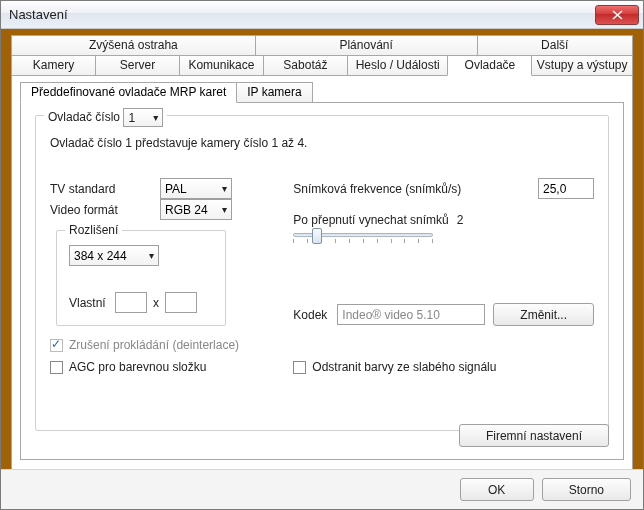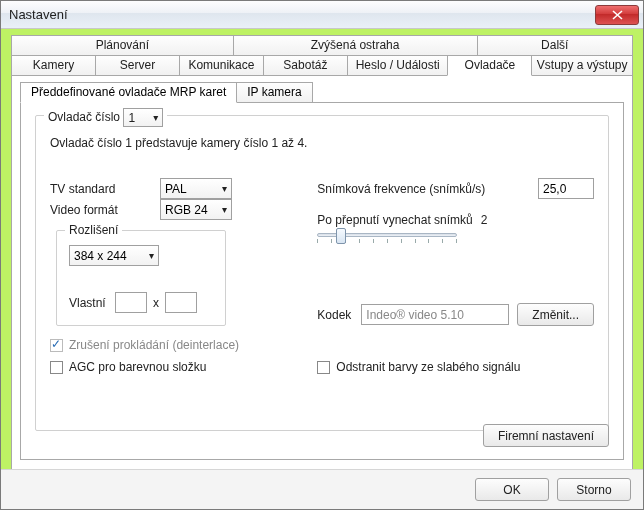--- a/index.html
+++ b/index.html
@@ -1,17 +1,17 @@
 <!DOCTYPE html>
 <html><head>
 <meta charset="utf-8">
 <style>
   * { box-sizing: border-box; font-family: "Segoe UI", Tahoma, sans-serif; font-size: 12px; }
   body { margin: 0; background: #fff; }
-  .window { width: 644px; height: 510px; background: #bef264; border: 1px solid #7a7a7a; box-shadow: 0 4px 16px rgba(0,0,0,0.25); position: relative; }
+  .window { width: 644px; height: 510px; background: #a16207; border: 1px solid #7a7a7a; box-shadow: 0 4px 16px rgba(0,0,0,0.25); position: relative; }
   .titlebar { height: 28px; background: linear-gradient(#fdfdfe,#eef1f6 45%,#dfe6ee 46%,#eaf0f8); border-bottom: 1px solid #c8c8c8; display:flex; align-items:center; padding:0 4px 0 8px; }
   .titlebar-title { flex:1; color:#222; font-size:13px; }
   .close-btn { width:44px; height:20px; border:1px solid #8b3a3a; border-radius:3px; background:linear-gradient(#ef6f6f,#d23b3b 45%,#c22a2a 46%,#de5252); color:#fff; display:flex; align-items:center; justify-content:center; font-weight:bold; font-size:13px; cursor:pointer; }
   .content { position:absolute; top:34px; left:10px; right:10px; bottom:44px; }
   .tabrow { display:flex; }
   .tabrow .tab { flex:1; height:21px; border:1px solid #a8a8a8; background:linear-gradient(#fefefe,#f1f1f1); text-align:center; line-height:19px; color:#222; cursor:pointer; margin-left:-1px; }
   .tabrow .tab:first-child { margin-left:0; }
   .tabrow .tab.active { background:#fff; border-bottom:1px solid #fff; position:relative; z-index:2; }
   .tabrow.row2 { margin-top:-1px; }
   .tabpanel { border:1px solid #a8a8a8; margin-top:-1px; height:400px; background:#fff; position:relative; padding:6px 8px 8px; }
@@ -24,21 +24,21 @@
   .groupbox > .legend { position:absolute; top:-8px; left:8px; background:#fff; padding:0 4px; color:#222; }
   .select, .textbox { border:1px solid #a0a0a0; background:linear-gradient(#fff,#f2f2f2); height:21px; padding:0 4px; }
   .select { display:inline-flex; align-items:center; justify-content:space-between; cursor:pointer; }
   .select .arrow { font-size:10px; color:#222; margin-left:6px; }
   .textbox { background:#fff; }
   .row { display:flex; align-items:center; }
   .lbl { color:#222; }
   .grey { color:#888; }
   .checkbox { width:13px; height:13px; border:1px solid #888; background:#fff; display:inline-block; position:relative; margin-right:6px; vertical-align:middle; }
   .checkbox.checked::after { content:"✓"; position:absolute; top:-3px; left:0; font-size:12px; color:#2a6db5; }
-  .button { height:23px; border:1px solid #a0a0a0; border-radius:3px; background:linear-gradient(#fdfdfd,#e9e9e9); padding:0 14px; display:inline-flex; align-items:center; justify-content:center; cursor:pointer; color:#222; }
+  .button { height:23px; border:1px solid #a0a0a0; border-radius:3px; background:linear-gradient(#fdfdfd,#e9e9e9); padding:0 26px; display:inline-flex; align-items:center; justify-content:center; cursor:pointer; color:#222; }
   .button.disabled { color:#9a9a9a; cursor:default; }
   .slider-track { width:140px; height:4px; background:linear-gradient(#d6dde6,#eef2f7); border:1px solid #a9b6c4; border-radius:2px; position:relative; }
   .slider-thumb { position:absolute; top:-6px; left:18px; width:10px; height:16px; background:linear-gradient(#f7fbff,#d8e5f2); border:1px solid #7f95ac; border-radius:2px; cursor:pointer; }
   .slider-ticks { display:flex; justify-content:space-between; width:140px; margin-top:2px; }
   .slider-ticks span { width:1px; height:4px; background:#9aa; display:block; }
   .footer { position:absolute; left:0; right:0; bottom:0; height:40px; border-top:1px solid #d6d6d6; display:flex; justify-content:flex-end; align-items:center; gap:8px; padding:0 12px; background:#f4f4f4; }
   .footer .button { min-width:74px; justify-content:center; }
 </style>
 </head>
 <body>
@@ -48,22 +48,22 @@
     <div class="titlebar-title">Nastavení</div>
     <div class="close-btn">
       <svg width="11" height="10" viewBox="0 0 11 10">
           <path d="M1 1 L10 9 M10 1 L1 9" stroke="#fff" stroke-width="1.6"></path>
         </svg>
     </div>
   </div>
 
   <div class="content">
     <div class="tabrow">
+      <div class="tab" style="flex:1.1">Zvýšená ostraha</div>
       <div class="tab">Plánování</div>
-      <div class="tab" style="flex:1.1">Zvýšená ostraha</div>
       <div class="tab" style="flex:0.7">Další</div>
     </div>
     <div class="tabrow row2">
       <div class="tab">Kamery</div>
       <div class="tab">Server</div>
       <div class="tab">Komunikace</div>
       <div class="tab">Sabotáž</div>
       <div class="tab" style="flex:1.2">Heslo / Události</div>
       <div class="tab active">Ovladače</div>
       <div class="tab" style="flex:1.2">Vstupy a výstupy</div>

